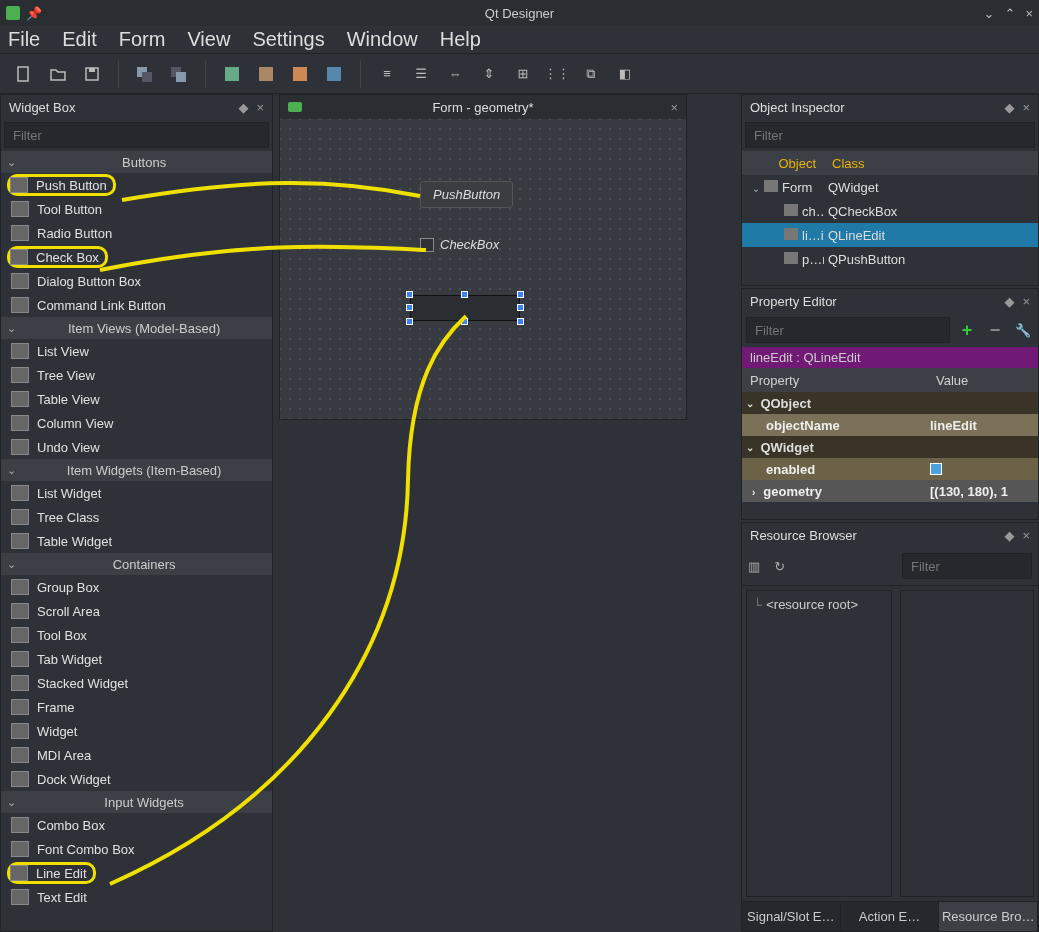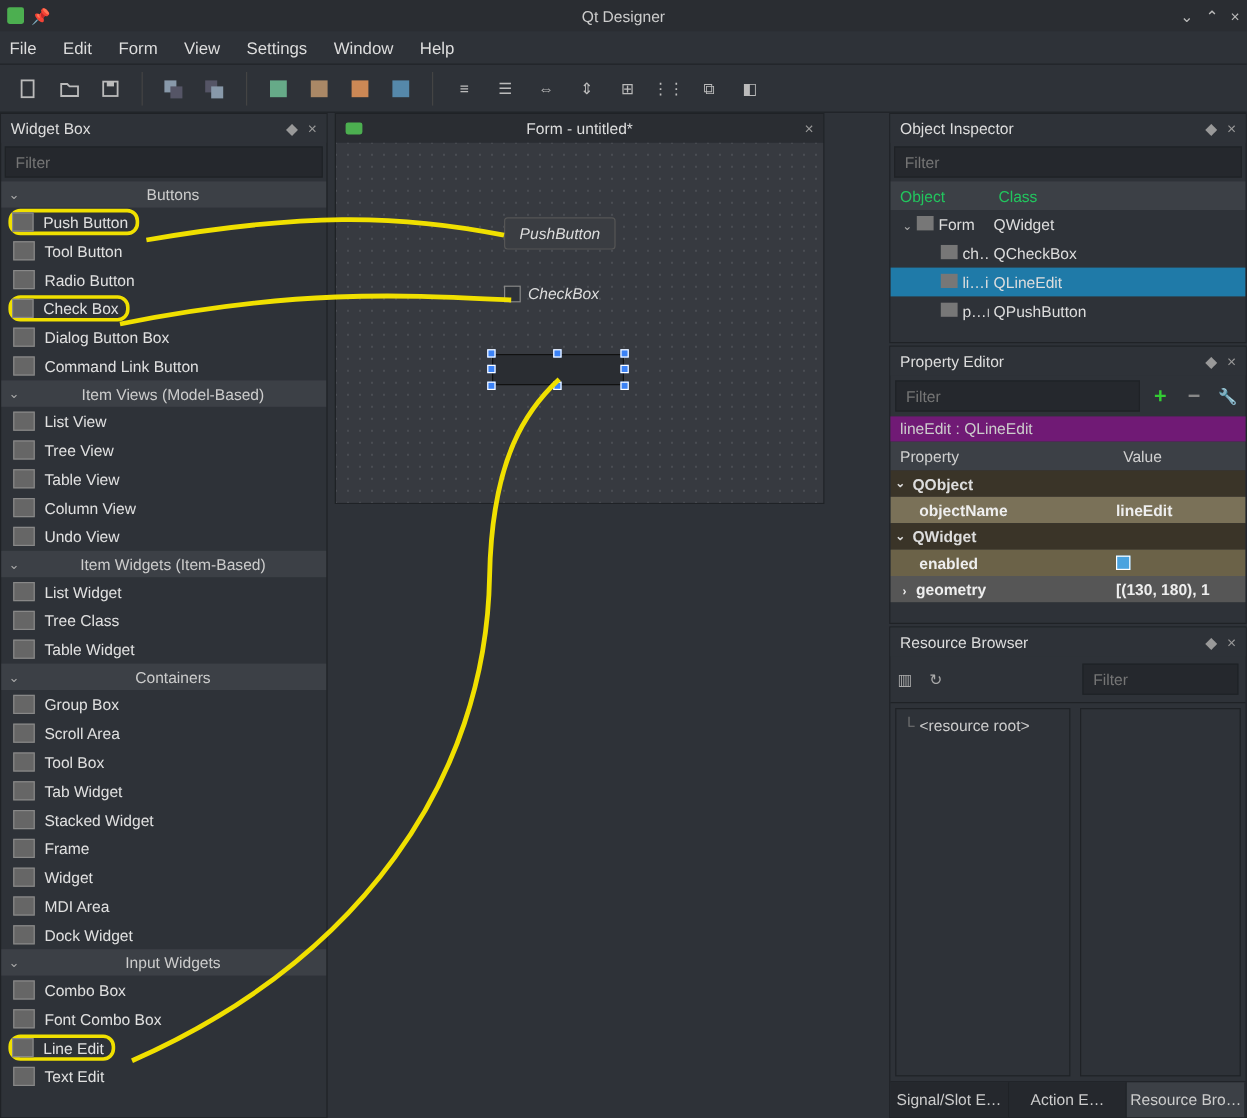--- a/index.html
+++ b/index.html
@@ -30,21 +30,21 @@
   
   .menubar {
     height: 28px;
     background: #2e3238;
     display: flex;
     align-items: center;
     padding: 0 8px;
     gap: 22px;
     border-bottom: 1px solid #1f2226;
   }
-  .menubar span { color: #ddd; font-size: 14px;}
+  .menubar span { color: #ddd; font-size: 20px;}
   
   .toolbar {
     height: 40px;
     background: #2e3238;
     display: flex;
     align-items: center;
     padding: 0 10px;
     gap: 6px;
     border-bottom: 1px solid #1f2226;
   }
@@ -161,21 +161,21 @@
   .fc-lineedit {
     position:absolute;
     width:110px; height:26px;
     background:#2a2d32;
     border:1px solid #111;
   }
   .sel-handle{position:absolute;width:7px;height:7px;background:#3b82f6;border:1px solid #fff;}
   
   .rightcol { width:298px; display:flex; flex-direction:column; gap:2px;}
   .obj-table{ display:flex; flex-direction:column; font-size:13px;}
-  .obj-hdr{ display:flex; background:#3c4046; color:#22c55e; height:24px; align-items:center;}
+  .obj-hdr{ display:flex; background:#3c4046; color:#eab308; height:24px; align-items:center;text-align:right;}
   .obj-hdr div{ padding:0 8px;}
   .obj-row{ display:flex; height:24px; align-items:center; color:#ddd;}
   .obj-row.sel{ background:#1f7aa8;}
   .obj-row .cell{ padding:0 4px;}
   .tree-tgl{ width:16px; display:inline-flex; justify-content:center; color:#aaa; font-size:10px;}
   .tree-ico{ width:14px;height:12px;background:#777;margin-right:4px;display:inline-block;}
   
   .propinfo{ background:#701a75; padding:3px 8px; font-size:13px; color:#ccc;}
   .prop-toolbar{display:flex;align-items:center;padding:4px;gap:6px;}
   .prop-toolbar .pbtn{width:22px;height:22px;display:flex;align-items:center;justify-content:center;}
@@ -443,21 +443,21 @@
           <span class="wicon"></span>
           <span>Text Edit</span>
         </div>
       </div>
   </div>
 
   <div class="canvascol">
     <div class="form-window">
       <div class="form-title">
         <span style="width:14px;height:10px;background:#4caf50;border-radius:2px;margin-right:6px;"></span>
-        <span class="ft-label">Form - untitled*</span>
+        <span class="ft-label">Form - geometry*</span>
         <span class="close">×</span>
       </div>
       <div class="form-canvas">
         <div class="fc-btn" style="left:140px;top:62px;">PushButton</div>
         <div class="fc-check" style="left:140px;top:118px;">
           <span class="box"></span>
           <span>CheckBox</span>
         </div>
         <div class="fc-lineedit" style="left:130px;top:176px;"></div>
 

